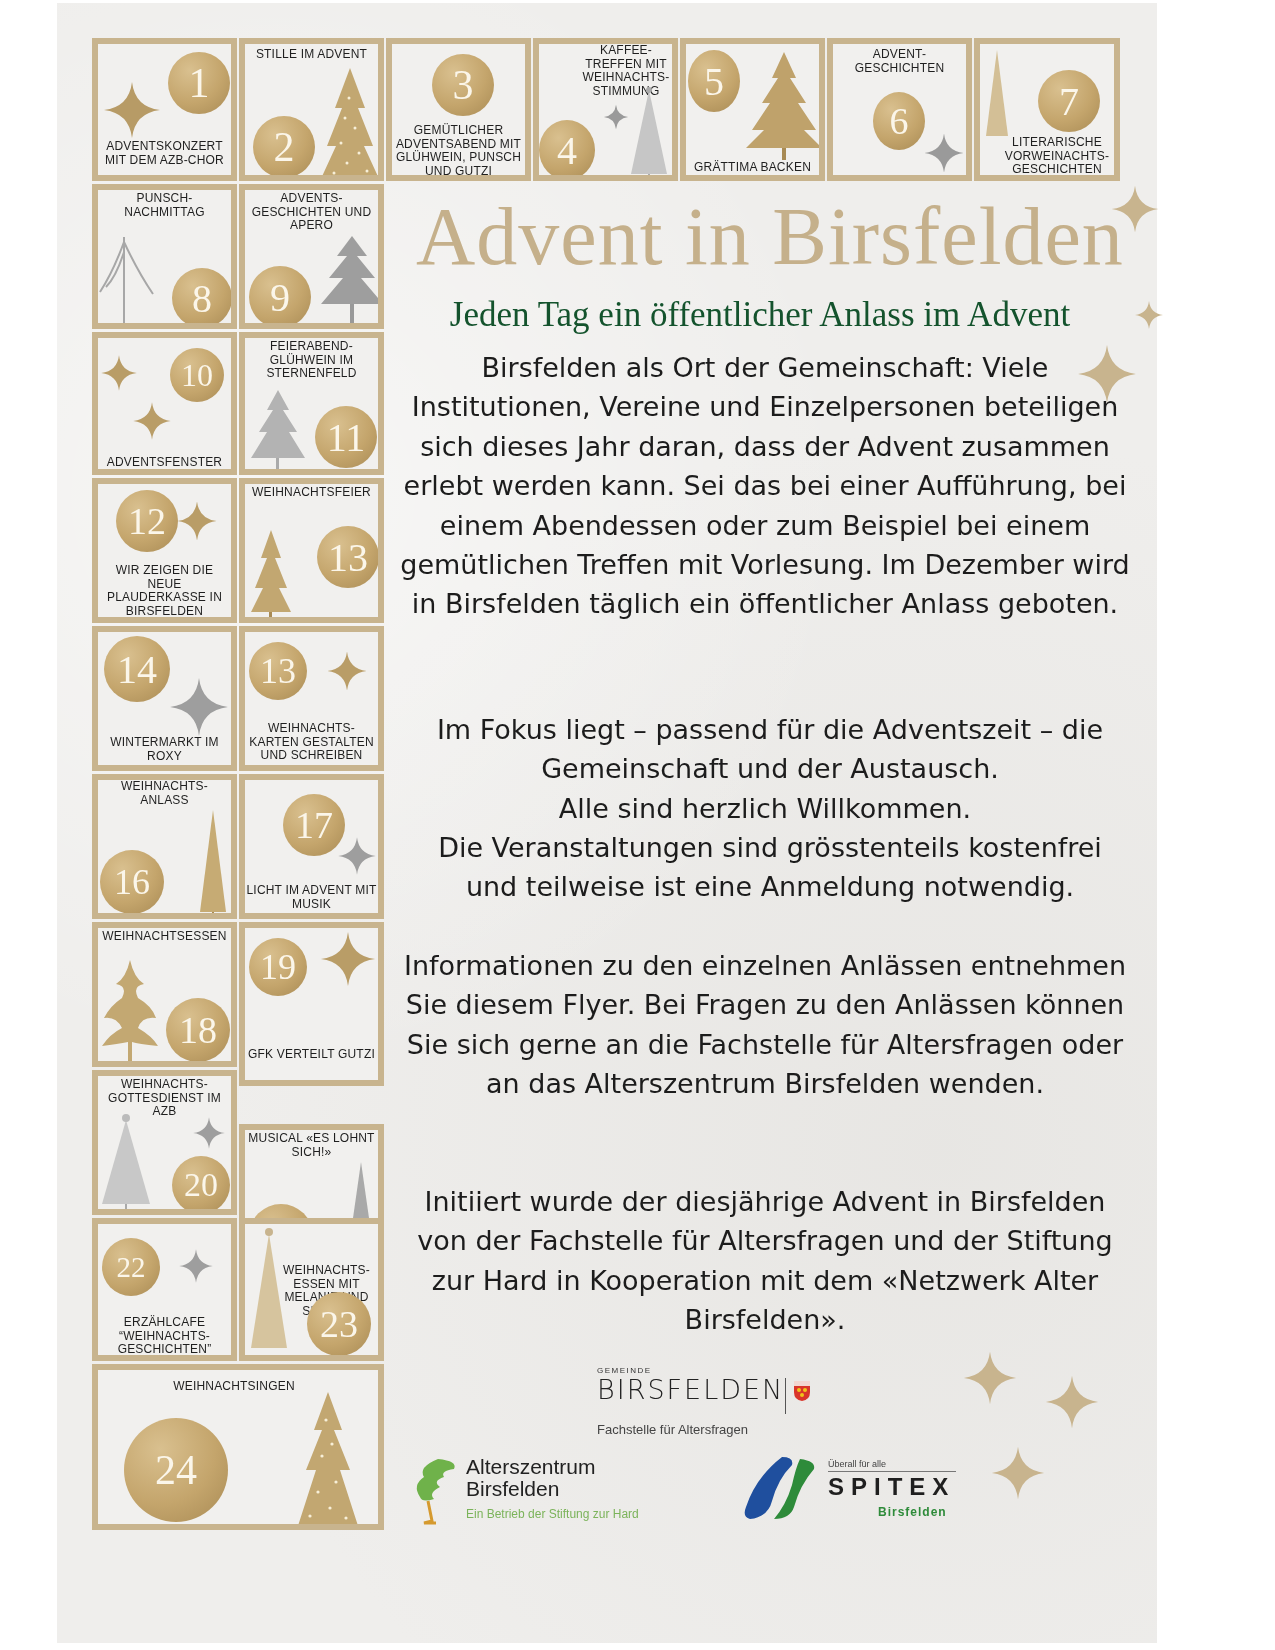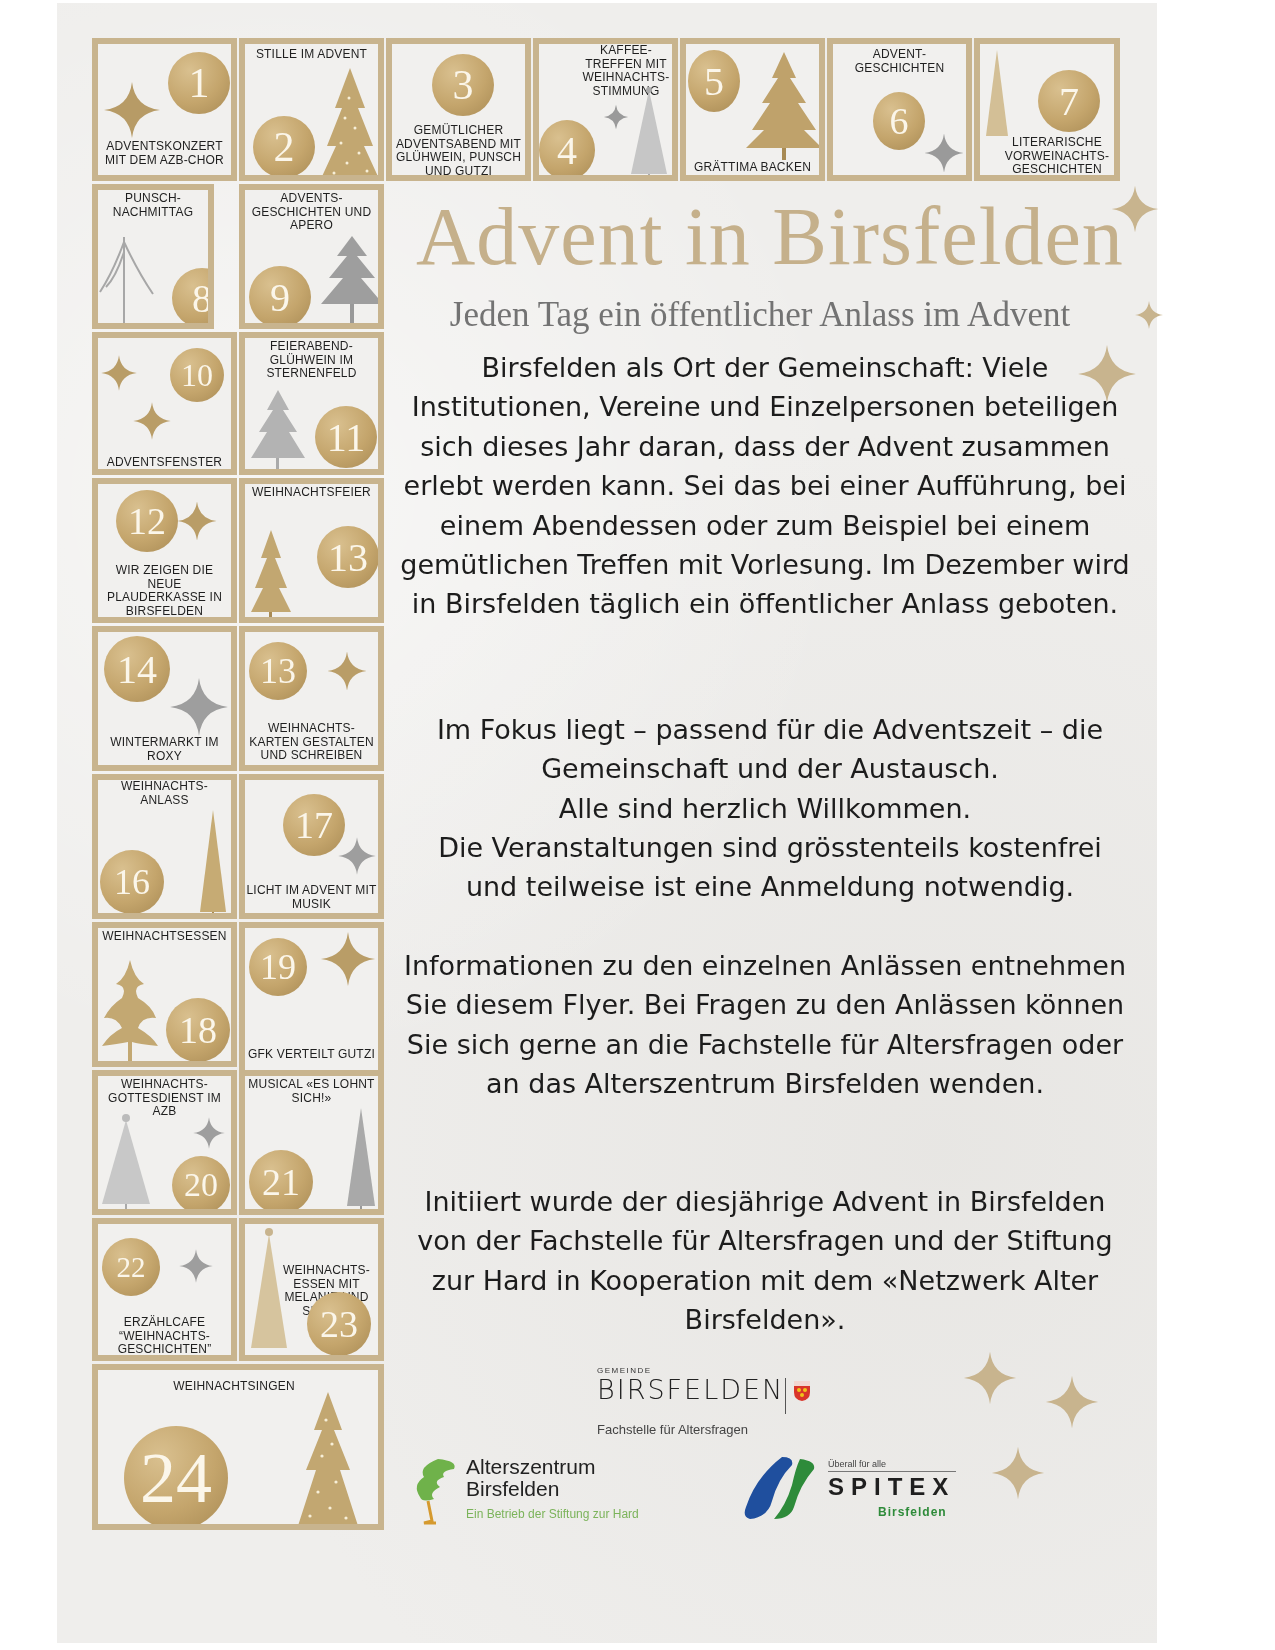--- a/index.html
+++ b/index.html
@@ -5,21 +5,21 @@
   html, body { margin:0; padding:0; }
   body { width:1275px; height:1650px; background:#ffffff; position:relative; overflow:hidden; font-family:"Liberation Sans", sans-serif; }
   .page { position:absolute; left:57px; top:3px; width:1100px; height:1640px; background:#efeeec;
     background-image: radial-gradient(circle at 20% 30%, rgba(255,255,255,0.5) 0, rgba(255,255,255,0) 40%), radial-gradient(circle at 80% 70%, rgba(220,218,214,0.4) 0, rgba(255,255,255,0) 50%); }
   .cell { position:absolute; box-sizing:border-box; border:6px solid #c8b48e; background:#f1f0ee; overflow:hidden; }
   .lbl { position:absolute; left:0; right:0; text-align:center; font-size:12px; line-height:13.5px; color:#1f1f1f; letter-spacing:0.2px; text-transform:uppercase; }
   .circle { position:absolute; border-radius:50%; background:radial-gradient(circle at 35% 30%, #d9c08f 0%, #c4a56c 55%, #a88a54 100%); color:#fbf6ea; font-family:"Liberation Serif", serif; display:flex; align-items:center; justify-content:center; font-weight:normal; }
   .star { position:absolute; }
   .tree { position:absolute; }
   .title { position:absolute; left:400px; top:192px; width:740px; text-align:center; font-family:"Liberation Serif", serif; font-size:82px; color:#c5b08b; letter-spacing:1px; line-height:90px; }
-  .subtitle { position:absolute; left:400px; top:293px; width:720px; text-align:center; font-family:"Liberation Serif", serif; font-size:35px; color:#737373; line-height:44px; }
+  .subtitle { position:absolute; left:400px; top:293px; width:720px; text-align:center; font-family:"Liberation Serif", serif; font-size:35px; color:#14532d; line-height:44px; }
   .body-text { position:absolute; left:400px; width:730px; text-align:center; font-family:"DejaVu Sans", sans-serif; font-size:27px; line-height:39.4px; color:#1c1c1c; }
 </style>
 </head>
 <body>
 
 <div class="page"></div>
 
 <div class="cell" style="left:92px;top:38px;width:145px;height:143px;">
   <div class="circle" style="left:70px;top:8px;width:62px;height:62px;font-size:42px;">
       <span>1</span>
@@ -90,21 +90,21 @@
 <div class="cell" style="left:974px;top:38px;width:146px;height:143px;">
   <svg class="tree" style="left:4px;top:4px;" width="26" height="95" viewBox="0 0 26 95">
       <path d="M13 2 L24 88 L2 88Z" fill="#d3bf96"></path>
     </svg>
   <div class="circle" style="left:58px;top:26px;width:62px;height:62px;font-size:40px;">
       <span>7</span>
     </div>
   <div class="lbl" style="top:92px;left:20px;">Literarische Vorweinachts-Geschichten</div>
 </div>
 
-<div class="cell" style="left:92px;top:184px;width:122px;height:145px;">
+<div class="cell" style="left:92px;top:184px;width:145px;height:145px;">
   <div class="lbl" style="top:2px;">Punsch-Nachmittag</div>
   <svg class="tree" style="left:0px;top:42px;" width="60" height="100" viewBox="0 0 60 100">
       <g stroke="#a7a7a7" stroke-width="2" fill="none">
         <line x1="26" y1="5" x2="26" y2="100"></line>
         <path d="M26 10 Q15 40 2 60"></path>
         <path d="M26 10 Q40 40 55 62"></path>
         <path d="M26 20 Q18 45 8 55"></path>
       </g>
     </svg>
   <div class="circle" style="left:74px;top:78px;width:60px;height:60px;font-size:40px;">
@@ -224,21 +224,21 @@
       <rect x="27" y="92" width="2" height="14" fill="#aaa"></rect>
       <circle cx="28" cy="6" r="4" fill="#bbb"></circle>
     </svg>
   <svg class="star" style="left:94px;top:40px;" width="34" height="34" viewBox="0 0 60 60">
       <path d="M30 2 Q33 27 58 30 Q33 33 30 58 Q27 33 2 30 Q27 27 30 2Z" fill="#9e9e9e"></path>
     </svg>
   <div class="circle" style="left:74px;top:80px;width:58px;height:58px;font-size:34px;">
       <span>20</span>
     </div>
 </div>
-<div class="cell" style="left:239px;top:1070px;width:145px;height:145px;">
+<div class="cell" style="left:239px;top:1124px;width:145px;height:145px;">
   <div class="lbl" style="top:2px;">Musical «Es lohnt sich!»</div>
   <div class="circle" style="left:4px;top:74px;width:64px;height:64px;font-size:38px;">
       <span>21</span>
     </div>
   <svg class="tree" style="left:100px;top:30px;" width="32" height="112" viewBox="0 0 32 112">
       <path d="M16 2 L30 100 L2 100Z" fill="#a9a9a9"></path>
       <rect x="15" y="100" width="2" height="12" fill="#999"></rect>
     </svg>
 </div>
 <div class="cell" style="left:92px;top:1218px;width:145px;height:143px;">
@@ -255,21 +255,21 @@
       <path d="M20 8 L38 122 L2 122Z" fill="#d6c49e"></path>
       <circle cx="20" cy="6" r="4" fill="#c8b48e"></circle>
     </svg>
   <div class="lbl" style="top:0px;left:30px;margin-top:40px;">Weihnachts-essen mit Melanie und Simone</div>
   <div class="circle" style="left:62px;top:68px;width:64px;height:64px;font-size:38px;">
       <span>23</span>
     </div>
 </div>
 <div class="cell" style="left:92px;top:1364px;width:292px;height:166px;">
   <div class="lbl" style="top:10px;right:8px;">Weihnachtsingen</div>
-  <div class="circle" style="left:26px;top:56px;width:104px;height:104px;font-size:72px;">
+  <div class="circle" style="left:26px;top:48px;width:104px;height:104px;font-size:42px;">
       <span>24</span>
     </div>
   <svg class="tree" style="left:198px;top:22px;" width="64" height="140" viewBox="0 0 64 140">
       <path d="M32 0 L46 38 L38 38 L54 78 L44 78 L64 140 L0 140 L20 78 L10 78 L26 38 L18 38Z" fill="#c2a771"></path>
       <g fill="#f7efd8">
         <circle cx="30" cy="28" r="1.6"></circle>
         <circle cx="36" cy="52" r="1.6"></circle>
         <circle cx="26" cy="64" r="1.6"></circle>
         <circle cx="40" cy="90" r="1.6"></circle>
         <circle cx="22" cy="100" r="1.6"></circle>

